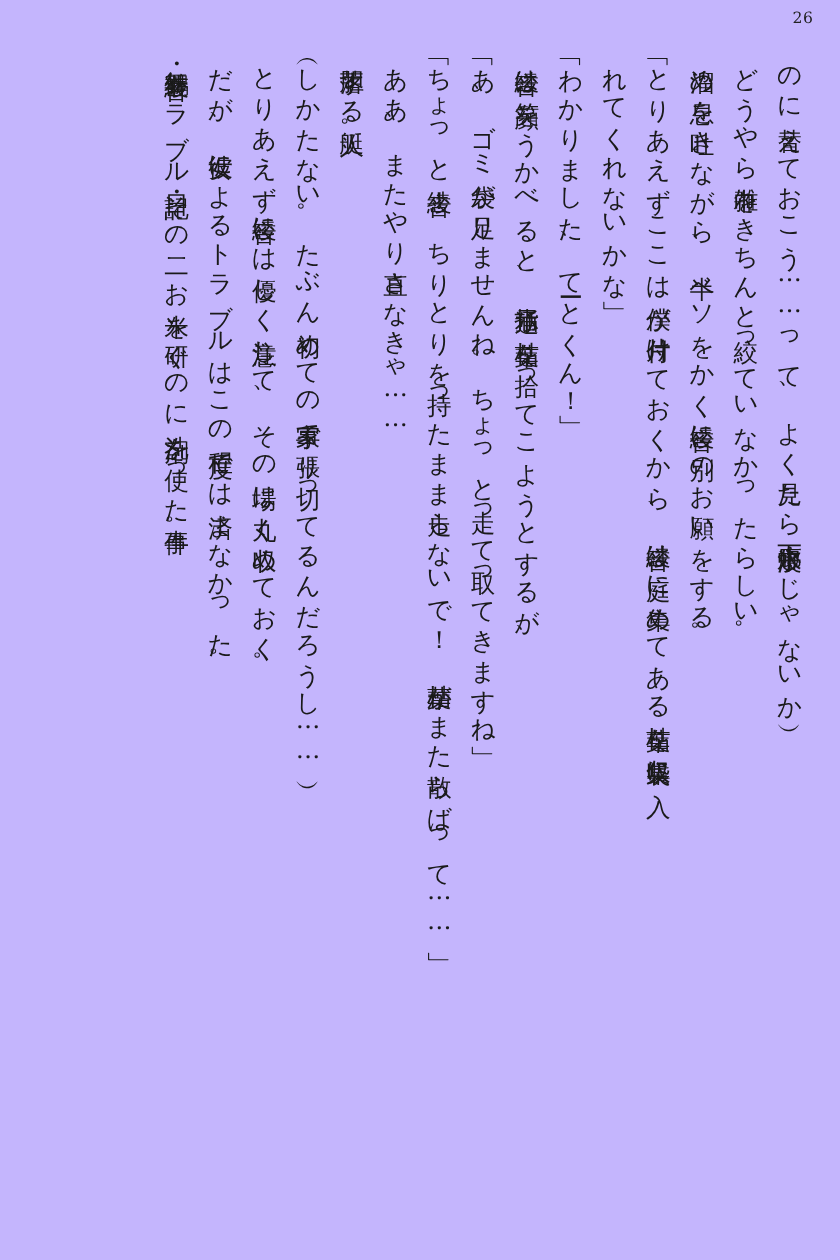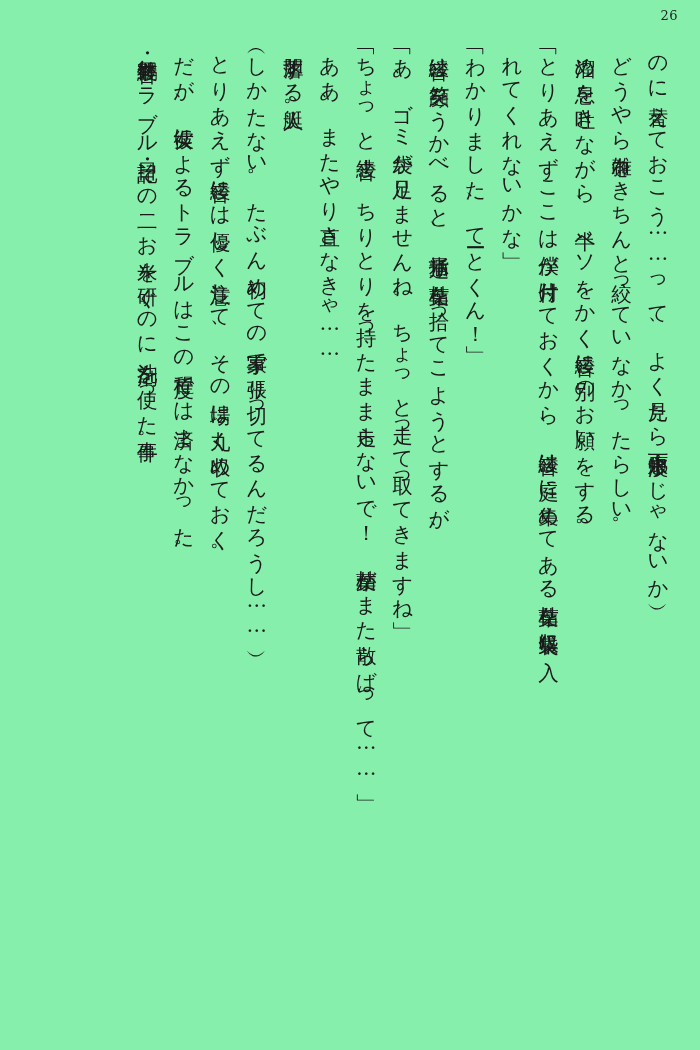--- a/index.html
+++ b/index.html
@@ -4,21 +4,21 @@
 <style>
   html, body {
     margin: 0;
     padding: 0;
     background: #ffffff;
   }
   #page {
     position: relative;
     width: 700px;
     height: 1050px;
-    background: #86efac;
+    background: #c4b5fd;
     overflow: hidden;
     font-family: "DejaVu Serif", "Liberation Serif", serif;
     color: #1a1a1a;
   }
   #page-number {
     position: absolute;
     top: 8px;
     right: 22px;
     font-size: 13px;
     font-family: "DejaVu Serif", "Liberation Serif", serif;

